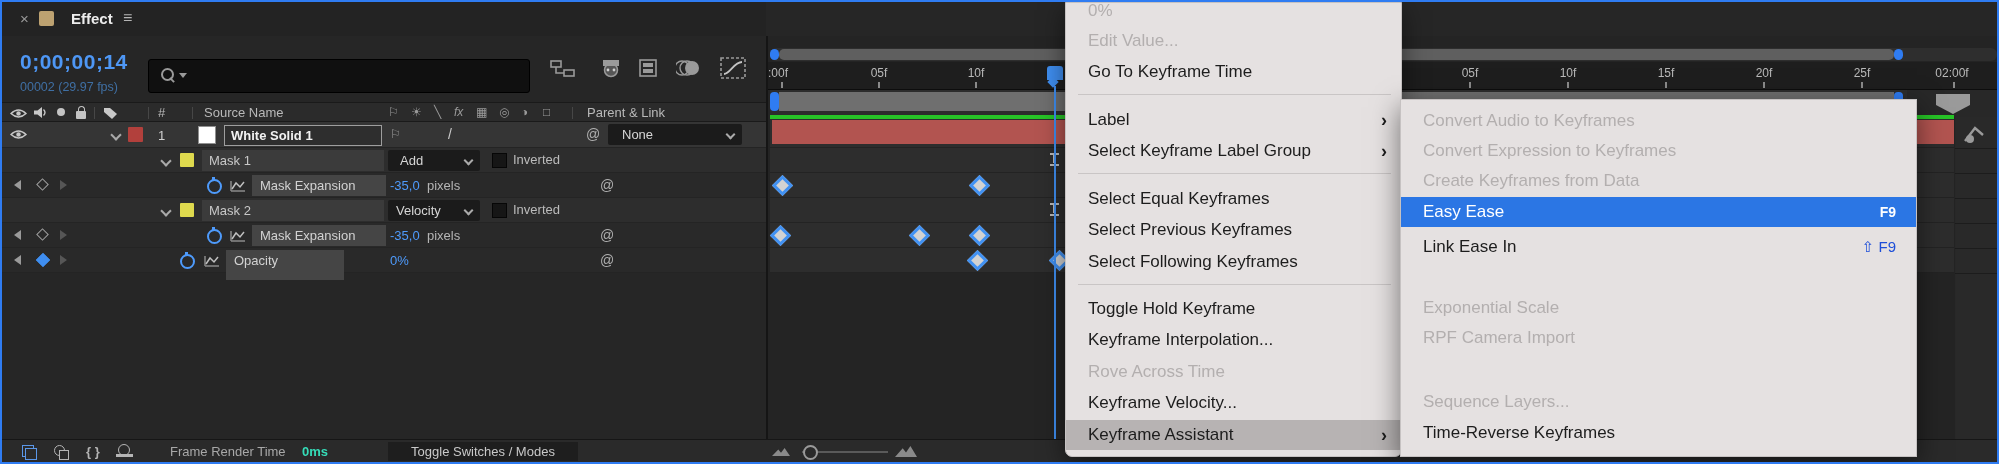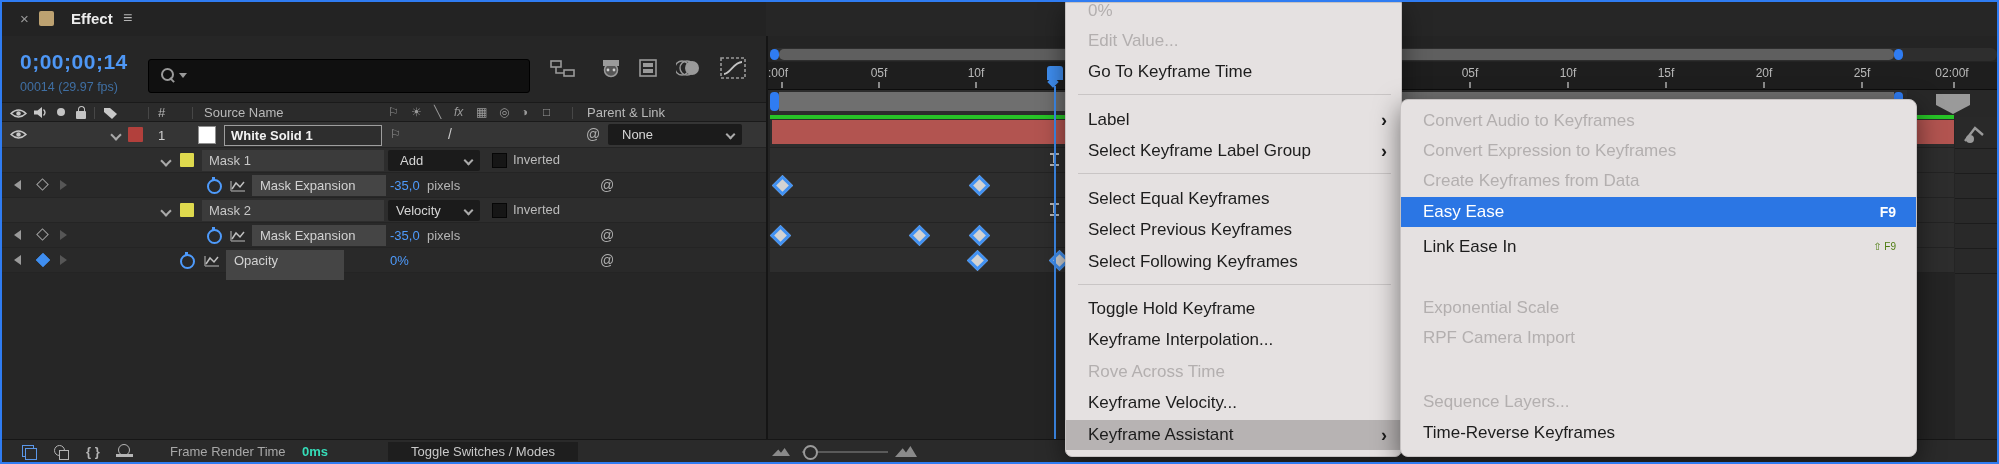--- a/index.html
+++ b/index.html
@@ -90,49 +90,49 @@
   .frt-value{color:#35dcb8;font-size:13px;font-weight:bold;}
   #toggle-box{left:386px;top:2px;width:190px;height:19px;background:#1e1e1e;color:#c9c9c9;font-size:13px;text-align:center;line-height:19px;}
   .mtn-s{width:18px;height:8px;background:#8a8a8a;clip-path:polygon(0 100%,35% 20%,50% 60%,70% 0,100% 100%);}
   .mtn-b{width:22px;height:11px;background:#8a8a8a;clip-path:polygon(0 100%,35% 20%,50% 60%,70% 0,100% 100%);}
   .zoom-track{width:86px;height:2px;background:#5a5a5a;}
   .zoom-handle{width:11px;height:11px;border:2px solid #9a9a9a;border-radius:50%;background:#2a2a2a;}
 
   
   .menu{position:absolute;background:#e5e1e1;box-shadow:0 8px 26px rgba(0,0,0,.5);z-index:50;}
   #menu1{left:1063px;top:0;width:337px;height:455px;border-radius:0 0 7px 7px;overflow:hidden;border:1px solid #c6c2c2;box-sizing:border-box;}
-  #menu2{left:1398px;top:97px;width:517px;height:358px;border-radius:8px;overflow:hidden;border:1px solid #c6c2c2;box-sizing:border-box;}
+  #menu2{left:1398px;top:97px;width:517px;height:358px;border-radius:0;overflow:hidden;border:1px solid #c6c2c2;box-sizing:border-box;}
   .mi{position:absolute;left:0;width:100%;height:30px;line-height:30px;font-size:17px;color:#1d1d1d;padding-left:22px;box-sizing:border-box;white-space:nowrap;}
   .mi.dis{color:#b3afaf;}
   .mi.hov{background:#b7b3b3;}
   .mi.sel{background:#2b76e4;color:#fff;}
   .msep{position:absolute;left:12px;width:313px;height:1px;background:#c9c5c5;}
   .arrow{position:absolute;right:14px;top:0;color:#1d1d1d;font-size:18px;font-weight:bold;}
-  .shortcut{position:absolute;right:20px;top:0;color:#4d7c0f;font-size:10px;}
+  .shortcut{position:absolute;right:20px;top:0;color:#1d4ed8;font-size:15px;}
   .mi.sel .shortcut{color:#fff;font-weight:bold;font-size:14px;}
 
   .icon-svg{display:block;}
   .lockbody{width:10px;height:8px;background:#c4c4c4;border-radius:1px;}
   .lockbody::before{content:"";position:absolute;left:1.5px;top:-5px;width:5px;height:6px;border:1.8px solid #c4c4c4;border-bottom:none;border-radius:4px 4px 0 0;}
   .solodot{width:8px;height:8px;background:#c4c4c4;border-radius:50%;}
 </style>
 </head>
 <body>
 
 <div id="screen">
 
   <div class="abs" id="panel-header">
     <span class="abs close-x" style="left:18px;top:8px">×</span>
     <span class="abs tab-swatch" style="left:37px;top:9px"></span>
     <span class="abs tab-title" style="left:69px;top:8px">Effect</span>
     <span class="abs hamburger" style="left:121px;top:7px">≡</span>
   </div>
 
   <div class="abs timecode" style="left:18px;top:48px">0;00;00;14</div>
-  <div class="abs frameinfo" style="left:18px;top:78px">00014 (29.97 fps)</div>
+  <div class="abs frameinfo" style="left:18px;top:78px">00002 (29.97 fps)</div>
 
   <div class="abs" id="searchbox">
     <span class="abs mag" style="left:12px;top:8px"></span>
     <span class="abs mag-handle" style="left:22px;top:17px"></span>
     <span class="abs mag-caret" style="left:30px;top:13px"></span>
   </div>
 
   <svg class="abs icon-svg" style="left:548px;top:58px" width="26" height="18">
     <rect x="1" y="1" width="10" height="6" fill="none" stroke="#9a9a9a" stroke-width="1.6"></rect>
     <rect x="14" y="10" width="10" height="6" fill="none" stroke="#9a9a9a" stroke-width="1.6"></rect>

